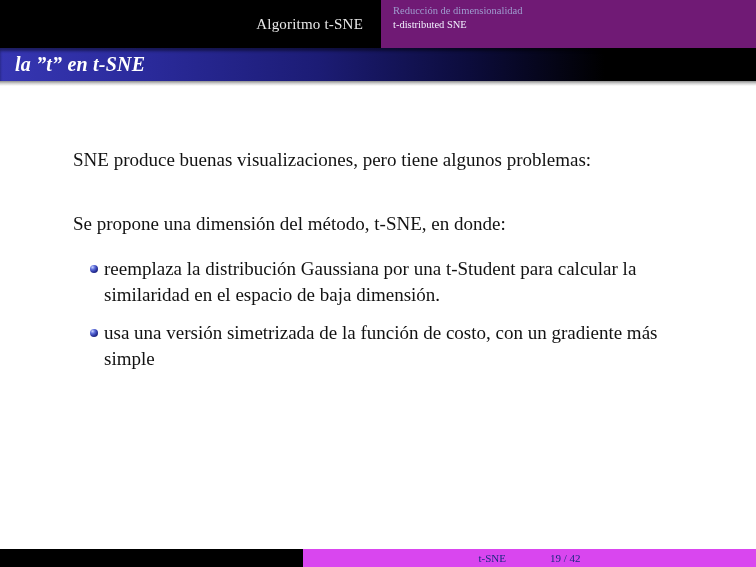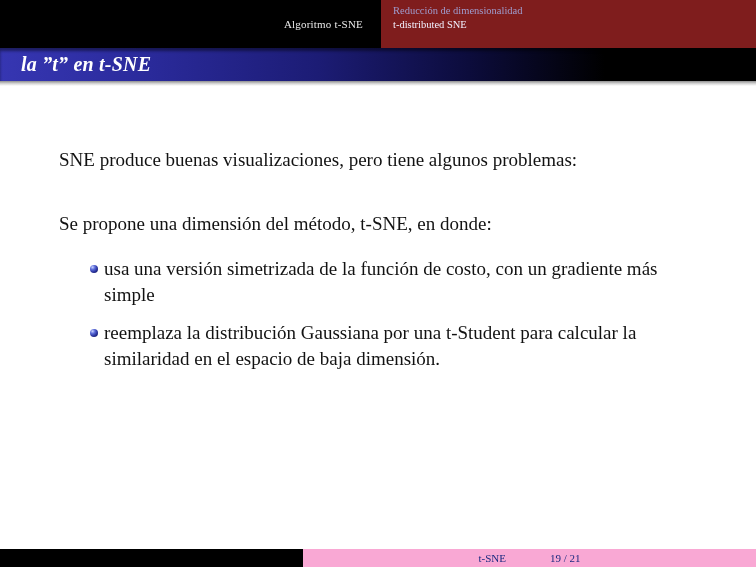--- a/index.html
+++ b/index.html
@@ -12,54 +12,54 @@
   }
 
   
   .headline{display:flex;width:100%;height:48px;}
   .head-left{
     width:381px;height:48px;background:#000000;
     display:flex;align-items:center;justify-content:flex-end;
     box-sizing:border-box;padding-right:18px;
   }
   .head-left .section-label{
-    color:#e9e9e9;font-size:11px;letter-spacing:.2px;
+    color:#e9e9e9;font-size:15px;letter-spacing:.2px;
   }
   .head-right{
-    flex:1;height:48px;background:#7f1d1d;
+    flex:1;height:48px;background:#701a75;
     box-sizing:border-box;padding:4px 0 0 12px;
     line-height:13.5px;font-size:10.5px;
   }
   .head-right .nav-line{color:#9f9dcf;}
   .head-right .nav-line.current{color:#f2f2ff;}
 
   
   .frametitle{
     position:relative;width:100%;height:33px;
     background:linear-gradient(to right,#3636b2 0%,#2b2b9d 18%,#1c1c75 42%,#0c0c3c 62%,#000000 80%);
     box-shadow:inset 0 3px 3px rgba(0,0,0,0.45);
     display:flex;align-items:center;
   }
   .frametitle .frame-title{
     color:#ffffff;font-size:20px;font-weight:bold;font-style:italic;
-    padding-left:21px;letter-spacing:.2px;
+    padding-left:15px;letter-spacing:.2px;
   }
   .title-shadow{
     width:100%;height:5px;
     background:linear-gradient(to bottom,#8f8f8f 0%,#d9d9d9 55%,#ffffff 100%);
   }
 
   
   .body{
     box-sizing:border-box;
     padding:0 70px 0 59px;
     color:#121212;
     font-size:19px;line-height:26px;
   }
-  .body p{margin:0;}
+  .body p{margin:14px;}
   .para-1{margin-top:61px !important;}
   .para-2{margin-top:38px !important;}
   ul.blist{
     list-style:none;margin:0;padding:0 0 0 31px;
   }
   ul.blist.first{margin-top:22px;}
   ul.blist.second{margin-top:19px;}
   ul.blist li{
     display:flex;align-items:flex-start;
     margin-bottom:12px;
@@ -72,21 +72,21 @@
   }
   .li-text{max-width:575px;}
 
   
   .footline{
     position:absolute;left:0;bottom:0;width:100%;height:18px;
     display:flex;
   }
   .foot-left{width:303px;height:100%;background:#000000;}
   .foot-right{
-    flex:1;height:100%;background:#f9a8d4;
+    flex:1;height:100%;background:#d946ef;
     display:flex;align-items:center;justify-content:center;
     gap:44px;
     font-size:11px;color:#1b2a80;
   }
 </style>
 </head>
 <body>
 
 <div class="slide">
 
@@ -109,30 +109,30 @@
     <p class="para-1">SNE produce buenas visualizaciones, pero tiene algunos problemas:</p>
 
     <ul class="blist first">
     </ul>
 
     <p class="para-2">Se propone una dimensión del método, t-SNE, en donde:</p>
 
     <ul class="blist second">
       <li>
         <span class="ball"></span>
-        <span class="li-text">usa una versión simetrizada de la función de costo, con un gradiente más simple</span>
+        <span class="li-text">reemplaza la distribución Gaussiana por una t-Student para calcular la similaridad en el espacio de baja dimensión.</span>
       </li>
       <li>
         <span class="ball"></span>
-        <span class="li-text">reemplaza la distribución Gaussiana por una t-Student para calcular la similaridad en el espacio de baja dimensión.</span>
+        <span class="li-text">usa una versión simetrizada de la función de costo, con un gradiente más simple</span>
       </li>
     </ul>
   </div>
 
   <div class="footline">
     <div class="foot-left"></div>
     <div class="foot-right">
       <span>t-SNE</span>
-      <span>19 / 21</span>
+      <span>19 / 42</span>
     </div>
   </div>
 
 </div>
 
 </body></html>

